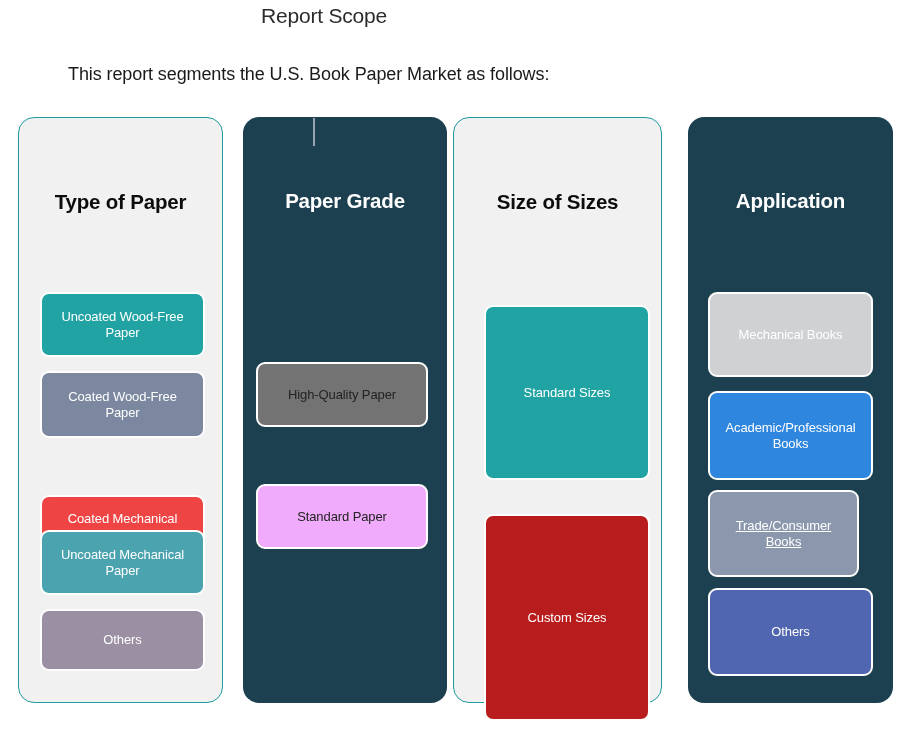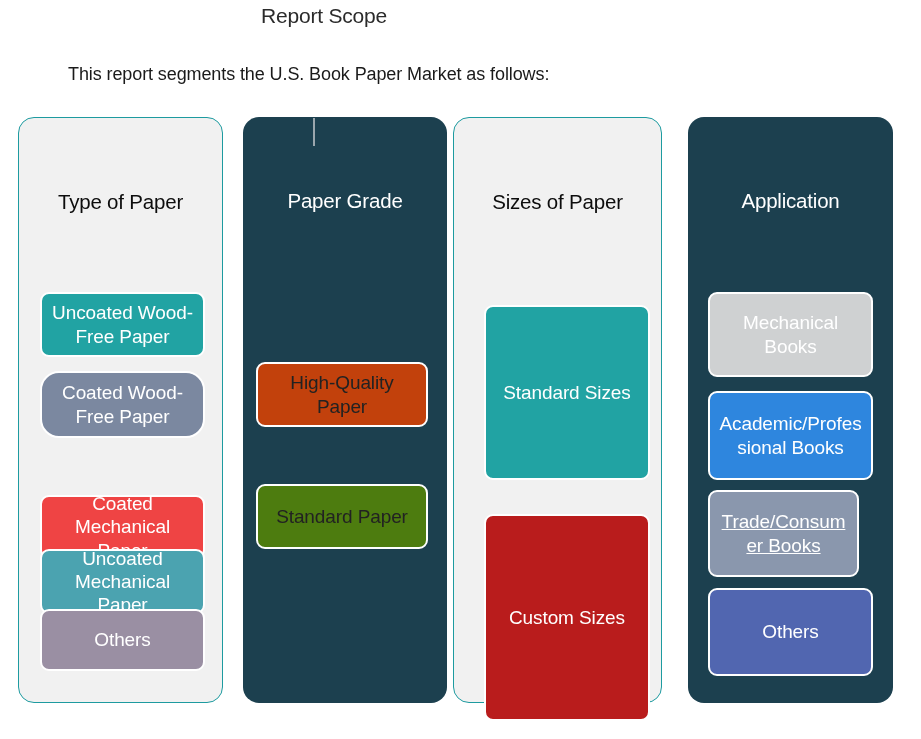--- a/index.html
+++ b/index.html
@@ -60,37 +60,37 @@
     border: none;
   }
 
   .panel-title {
     position: absolute;
     top: 72px;
     left: 0;
     width: 100%;
     text-align: center;
     font-size: 20.5px;
-    font-weight: normal;
+    font-weight: bold;
     letter-spacing: -0.2px;
   }
 
   .panel.light .panel-title { color: #0d0d0d; }
   .panel.dark  .panel-title { color: #ffffff; }
 
   
   .card {
     position: absolute;
     border-radius: 9px;
     border: 2.5px solid #ffffff;
     display: flex;
     align-items: center;
     justify-content: center;
     text-align: center;
-    font-size: 19px;
+    font-size: 13px;
     line-height: 1.22;
     padding: 2px 9px;
     letter-spacing: -0.1px;
     word-break: break-word;
   }
 
   .card.text-light { color: #ffffff; }
   .card.text-dark  { color: #222222; }
 
   
@@ -110,31 +110,31 @@
 
   <div class="page-title">Report Scope</div>
 
   <div class="page-subtitle">This report segments the U.S. Book Paper Market as follows:</div>
 
   <div id="panels">
       <div class="panel light" style="left: 18px; width: 205px;">
         <div class="panel-title">Type of Paper</div>
       </div>
       <div class="card text-light" style="left: 40px; width: 165px; top: 292px; height: 65px; background: rgb(33, 163, 163); position: absolute;">Uncoated Wood-Free Paper</div>
-      <div class="card text-light" style="left: 40px; width: 165px; top: 371px; height: 67px; background: rgb(123, 136, 160); position: absolute; border-radius: 19px;">Coated Wood-Free Paper</div>
+      <div class="card text-light" style="left: 40px; width: 165px; top: 371px; height: 67px; background: rgb(123, 136, 160); position: absolute;">Coated Wood-Free Paper</div>
       <div class="card text-light" style="left: 40px; width: 165px; top: 452px; height: 64px; background: #ef4444; position: absolute; margin-top: 43px;">Coated Mechanical Paper</div>
-      <div class="card text-light" style="left: 40px; width: 165px; top: 530px; height: 65px; background: rgb(75, 163, 176); position: absolute; margin-top: 19px;">Uncoated Mechanical Paper</div>
+      <div class="card text-light" style="left: 40px; width: 165px; top: 530px; height: 65px; background: rgb(75, 163, 176); position: absolute;">Uncoated Mechanical Paper</div>
       <div class="card text-light" style="left: 40px; width: 165px; top: 609px; height: 62px; background: rgb(154, 143, 163); position: absolute;">Others</div>
       <div class="panel dark" style="left: 243px; width: 204px;">
         <div class="panel-title">Paper Grade</div>
       </div>
-      <div class="card text-dark" style="left: 256px; width: 172px; top: 362px; height: 65px; background: #c2410c; position: absolute;">High-Quality Paper</div>
-      <div class="card text-dark" style="left: 256px; width: 172px; top: 484px; height: 65px; background: #4d7c0f; position: absolute;">Standard Paper</div>
+      <div class="card text-dark" style="left: 256px; width: 172px; top: 362px; height: 65px; background: #737373; position: absolute;">High-Quality Paper</div>
+      <div class="card text-dark" style="left: 256px; width: 172px; top: 484px; height: 65px; background: #f0abfc; position: absolute;">Standard Paper</div>
       <div class="panel light" style="left: 453px; width: 209px;">
-        <div class="panel-title">Sizes of Paper</div>
+        <div class="panel-title">Size of Sizes</div>
       </div>
       <div class="card text-light" style="left: 484px; width: 166px; top: 305px; height: 175px; background: rgb(33, 163, 163); position: absolute;">Standard Sizes</div>
       <div class="card text-light" style="left: 484px; width: 166px; top: 514px; height: 207px; background: #b91c1c; position: absolute;">Custom Sizes</div>
       <div class="panel dark" style="left: 688px; width: 205px;">
         <div class="panel-title">Application</div>
       </div>
       <div class="card text-light" style="left: 708px; width: 165px; top: 292px; height: 85px; background: rgb(207, 209, 210); position: absolute;">Mechanical Books</div>
       <div class="card text-light" style="left: 708px; width: 165px; top: 391px; height: 89px; background: rgb(46, 134, 222); position: absolute;">Academic/Professional Books</div>
       <div class="card text-light" style="left: 708px; width: 151px; top: 490px; height: 87px; background: rgb(138, 151, 173); position: absolute; text-decoration: underline;">Trade/Consumer Books</div>
       <div class="card text-light" style="left: 708px; width: 165px; top: 588px; height: 88px; background: rgb(81, 102, 176); position: absolute;">Others</div>

